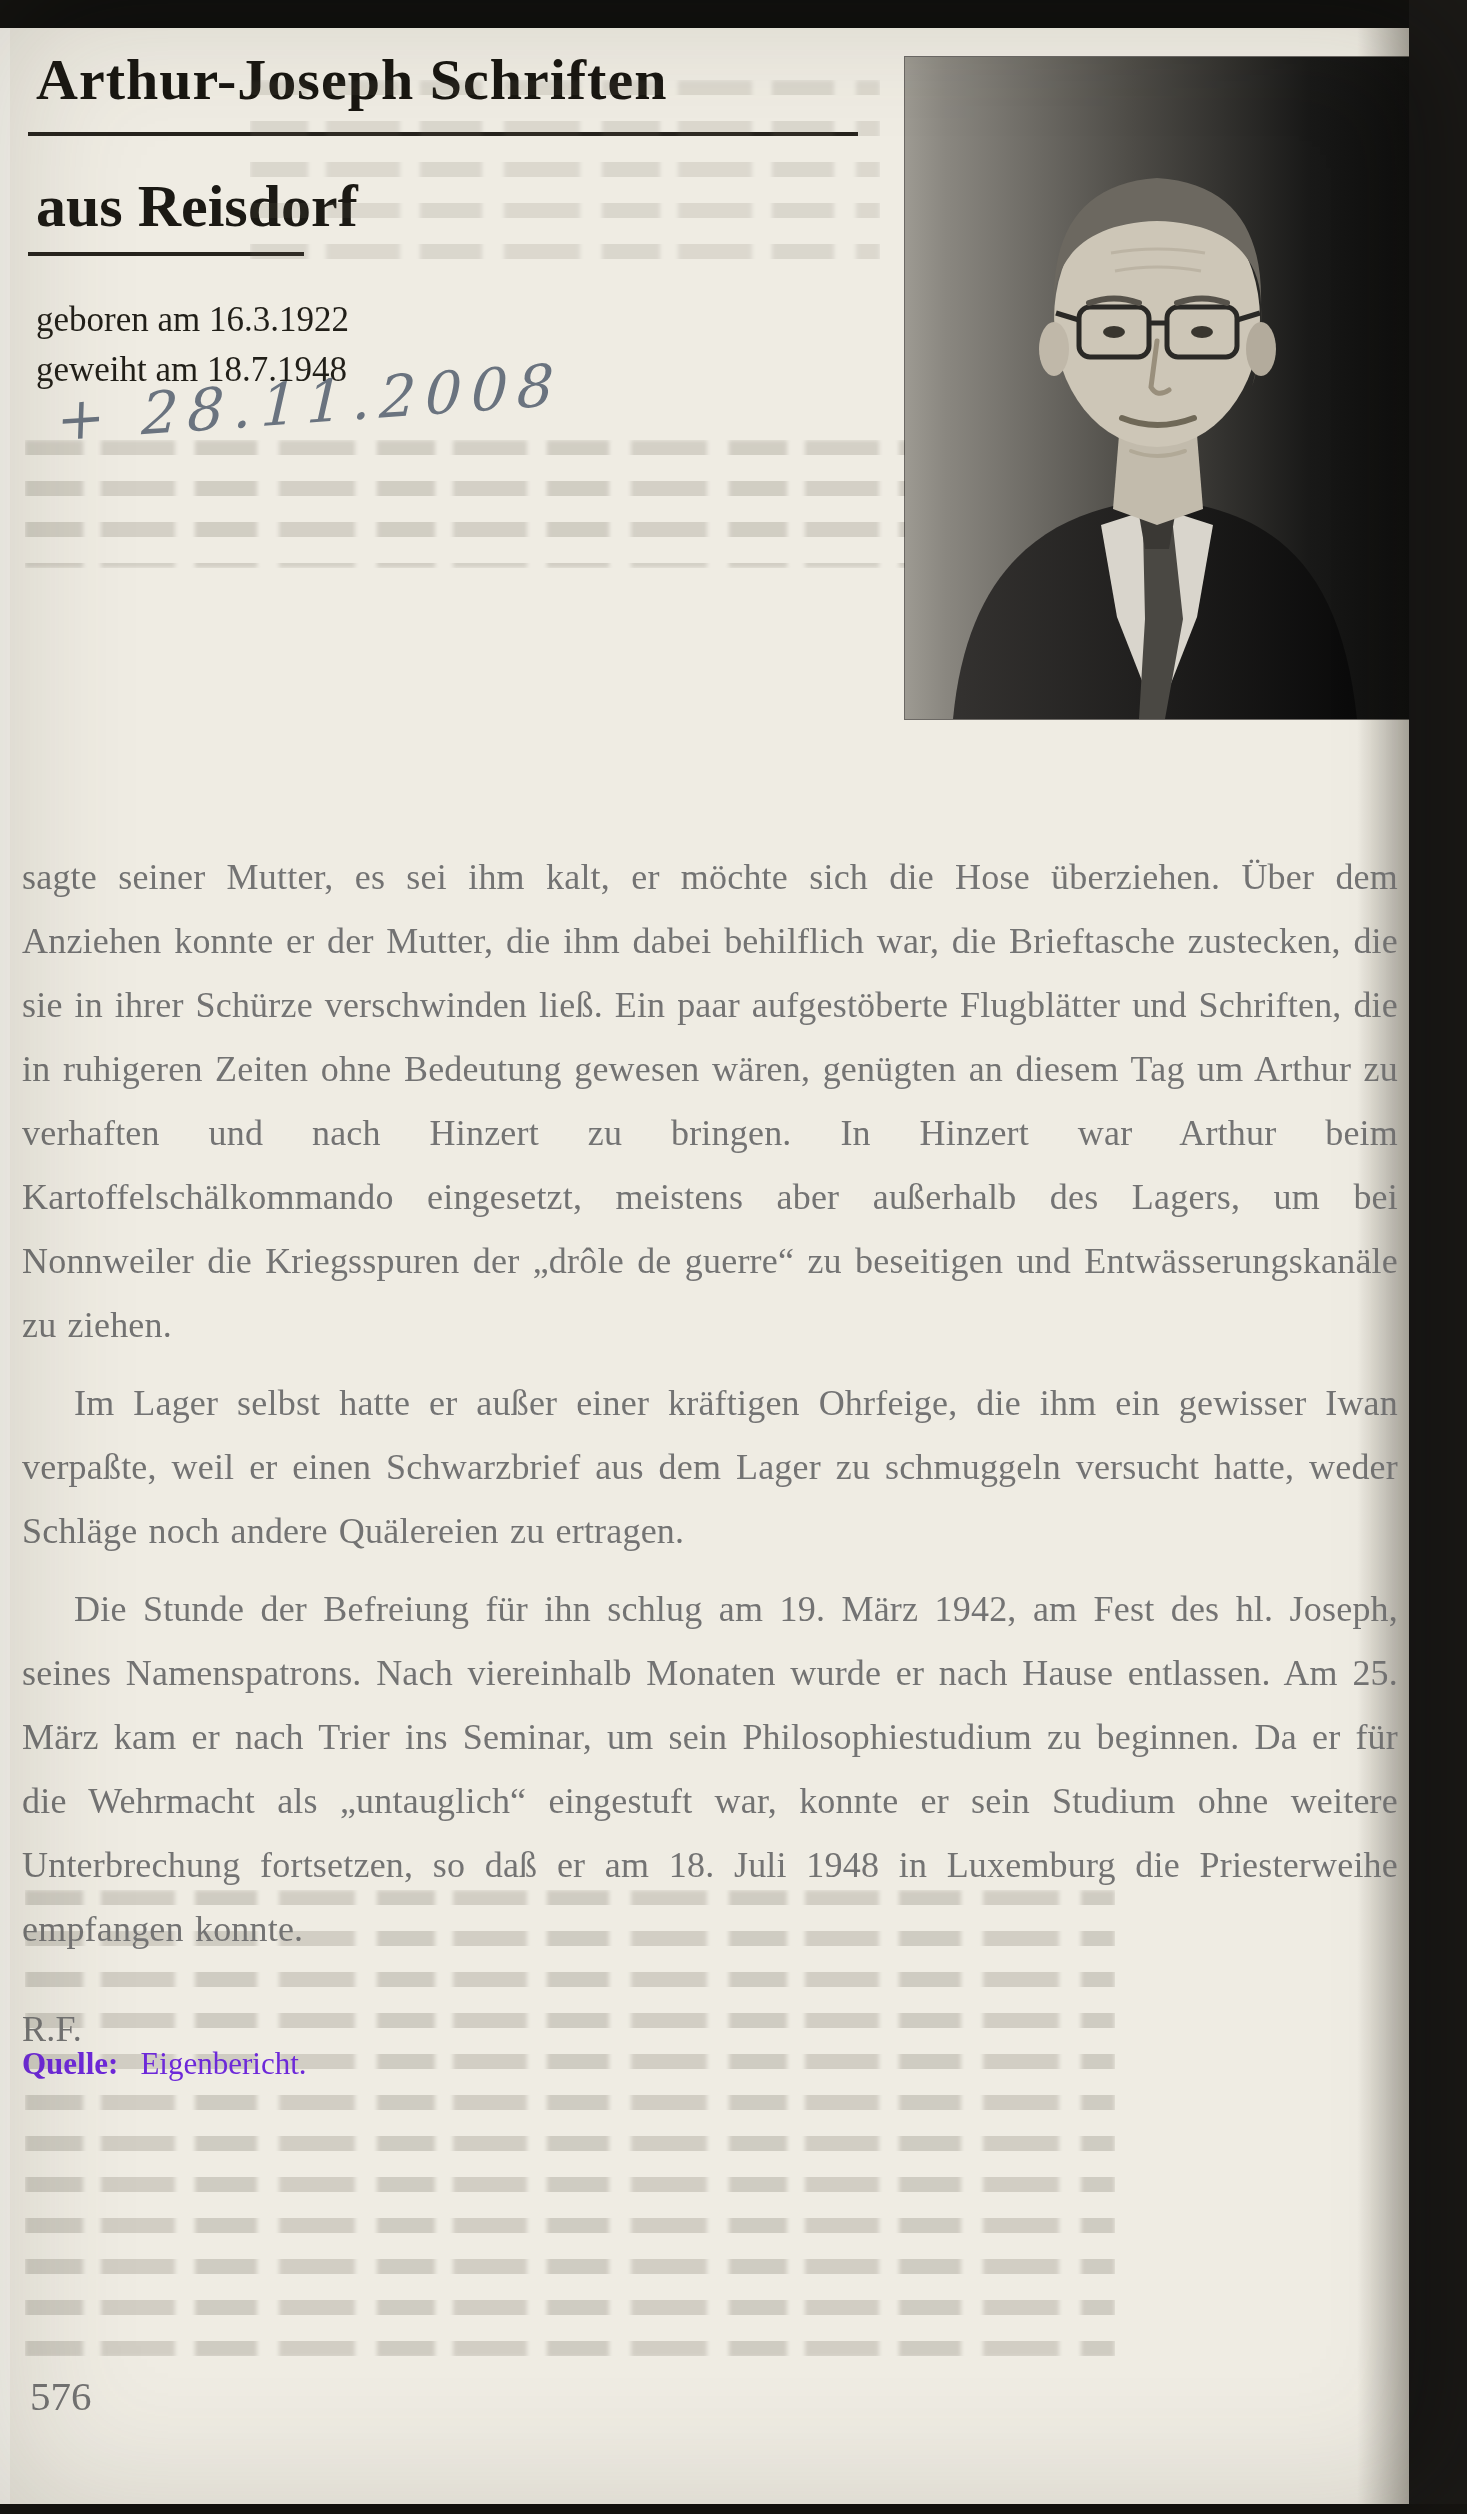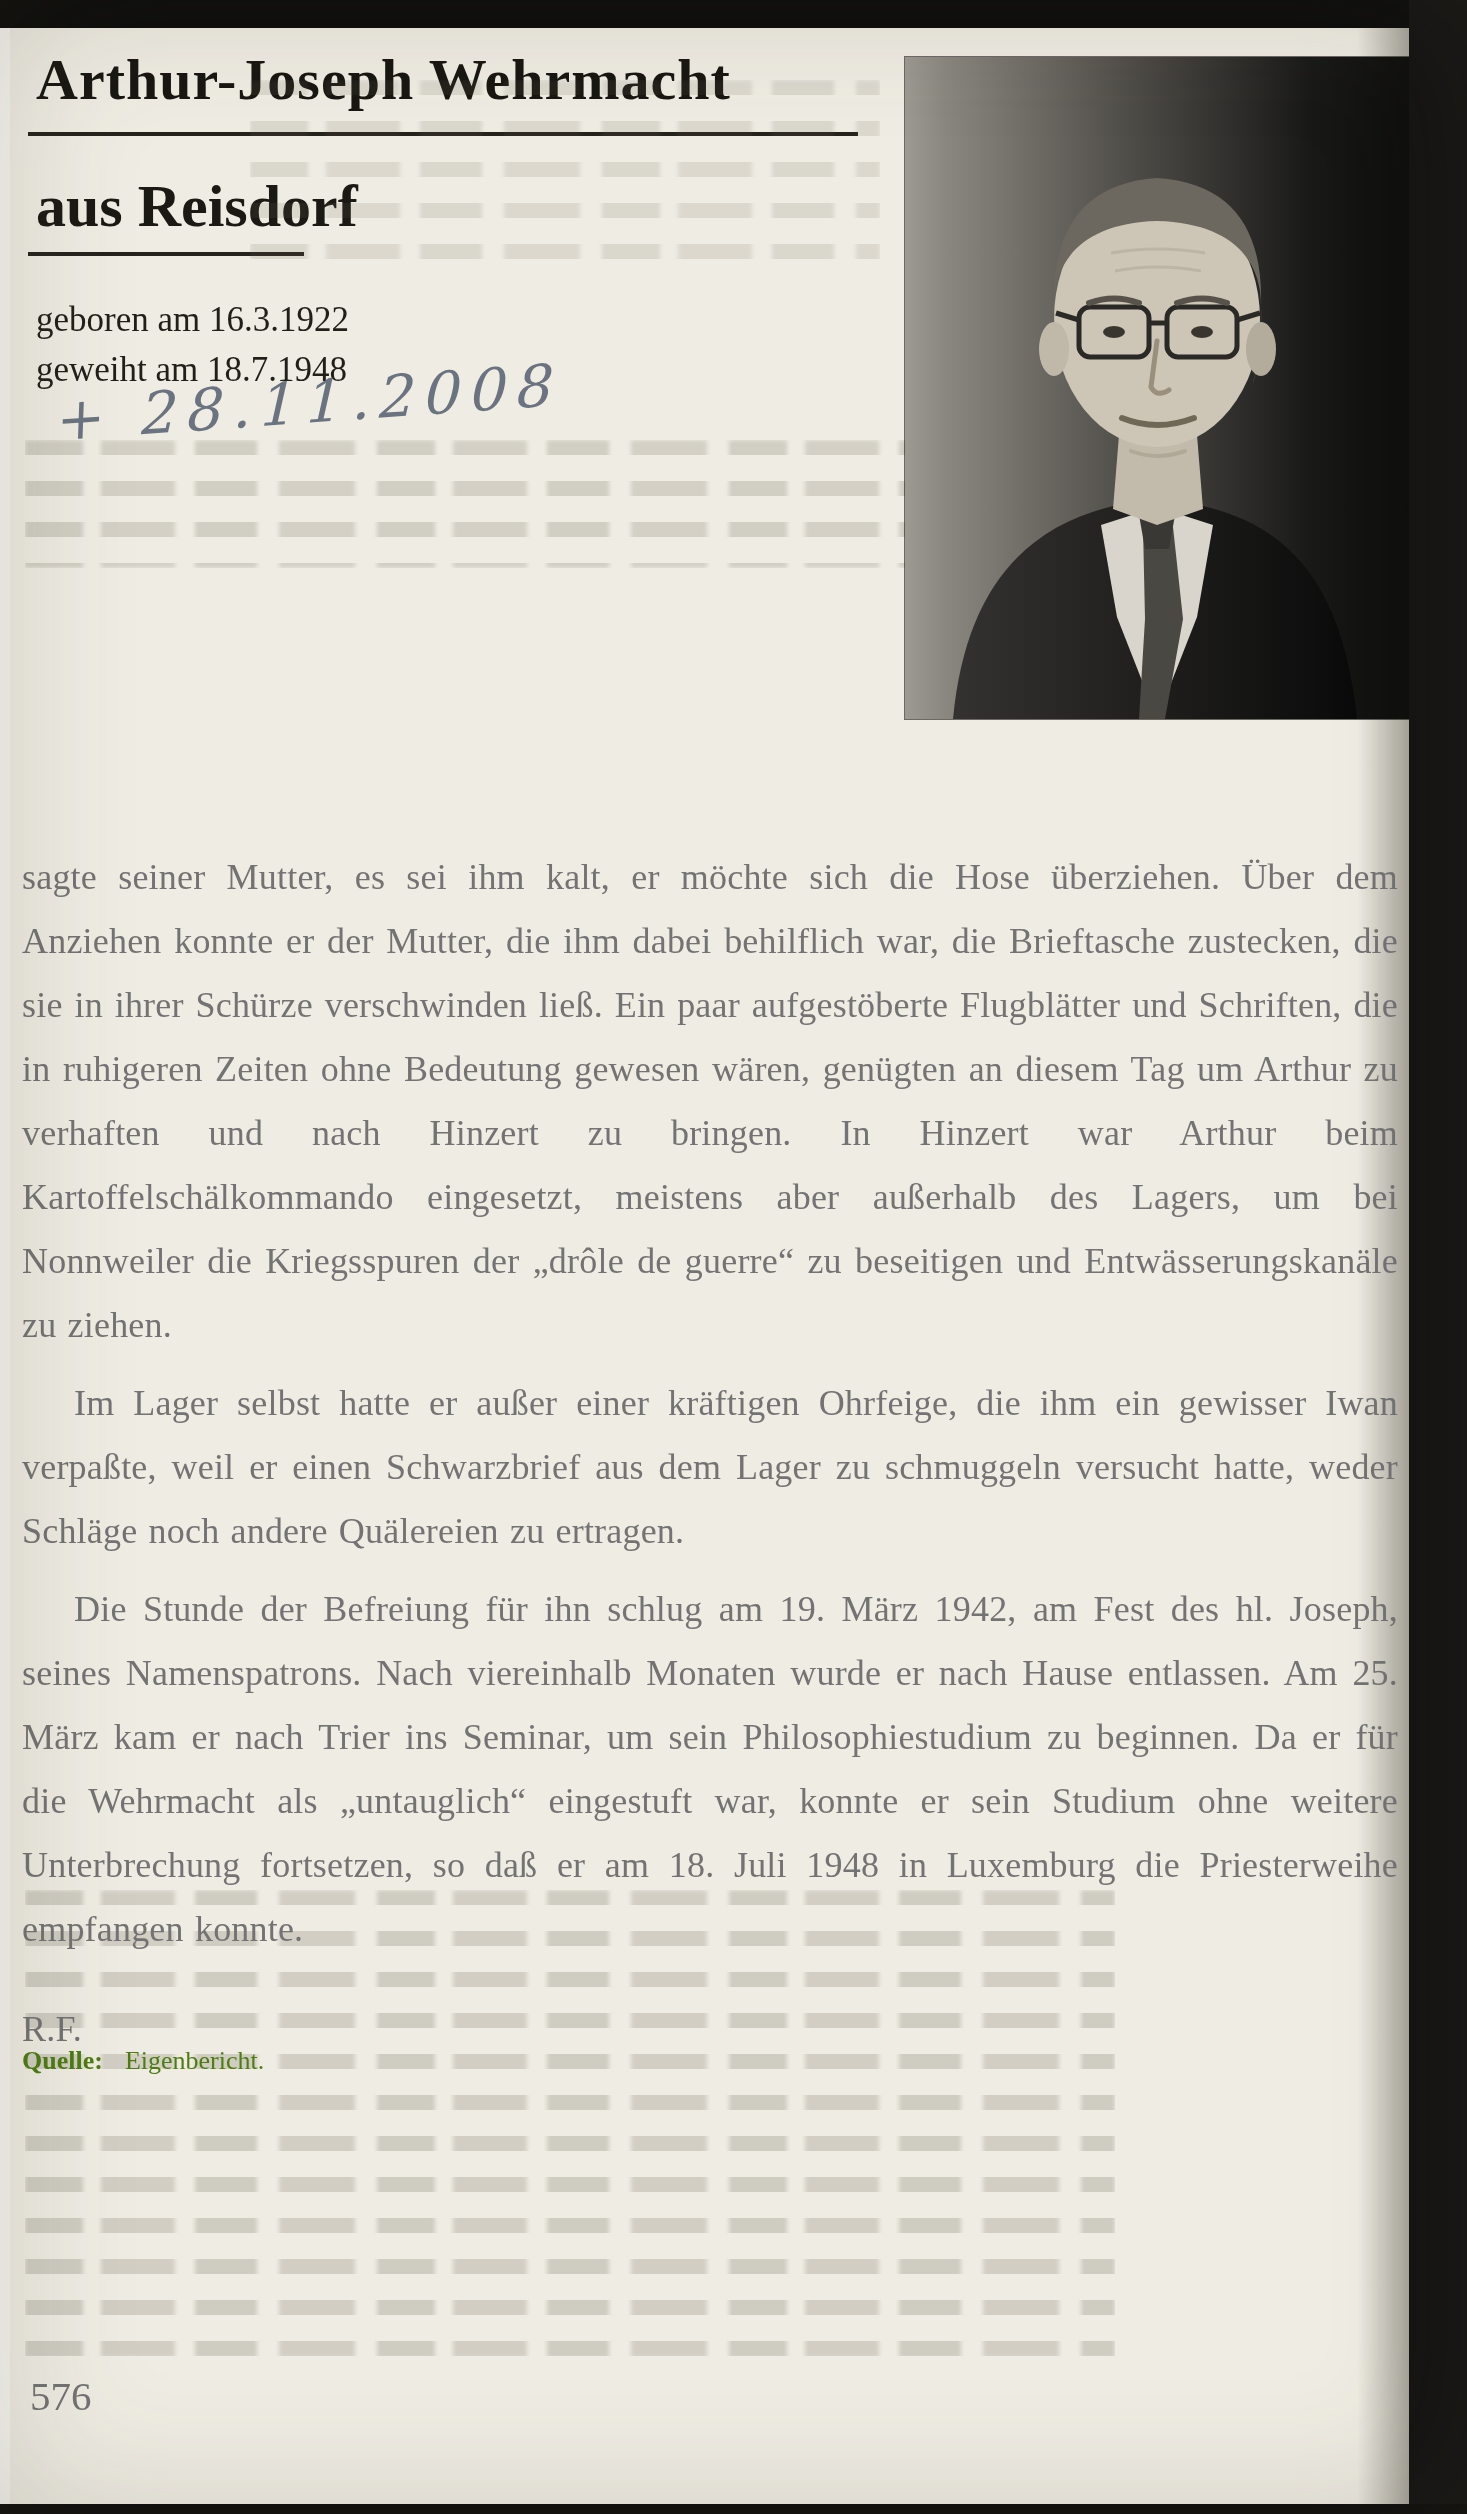--- a/index.html
+++ b/index.html
@@ -55,41 +55,41 @@
   .ghost-c{left:25px;top:1890px;width:1090px;height:468px;opacity:.42;}
 
   
   .bodytext{position:absolute;left:22px;top:845px;width:1376px;z-index:12;
     font-size:36px;line-height:64px;text-align:justify;color:#737373;
     word-spacing:2px;letter-spacing:0.2px;}
   .bodytext p{margin:0 0 14px 0;text-indent:52px;}
   .bodytext p.noindent{text-indent:0;}
   .sig{font-size:36px;margin-top:36px;padding-right:4px;}
 
-  .source{position:absolute;left:22px;top:2046px;font-size:26px;z-index:12;color:#4d7c0f;}
+  .source{position:absolute;left:22px;top:2046px;font-size:31px;z-index:12;color:#6d28d9;}
   .source-label{font-weight:700;margin-right:22px;}
 
   .pagenum{position:absolute;left:30px;top:2372px;font-size:41px;z-index:12;color:#737373;}
 </style>
 </head>
 <body>
 
 <div>
 
   <div class="edge-top"></div>
   <div class="edge-right"></div>
   <div class="edge-right-shadow"></div>
   <div class="edge-bottom"></div>
   <div class="edge-left"></div>
 
   <div class="ghost ghost-a"></div>
   <div class="ghost ghost-b"></div>
   <div class="ghost ghost-c"></div>
 
-  <h1 class="page-title">Arthur-Joseph Wehrmacht</h1>
+  <h1 class="page-title">Arthur-Joseph Schriften</h1>
   <div class="rule rule1"></div>
   <h2 class="subtitle">aus Reisdorf</h2>
   <div class="rule rule2"></div>
   <div class="meta born">geboren am 16.3.1922</div>
   <div class="meta ordained">geweiht am 18.7.1948</div>
   <div class="handwriting">+ 28.11.2008</div>
 
   <div class="photo">
     <svg width="505" height="662" viewBox="0 0 505 662" xmlns="http://www.w3.org/2000/svg">
       <defs>

